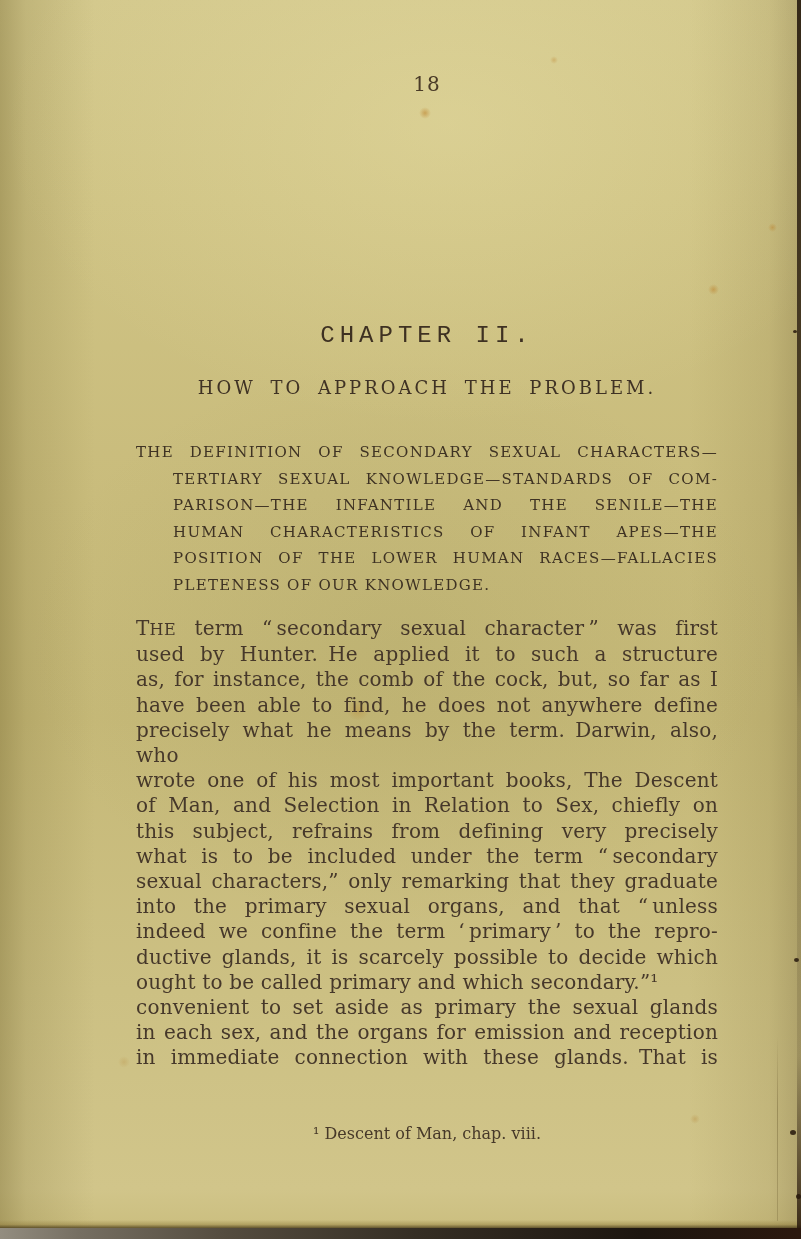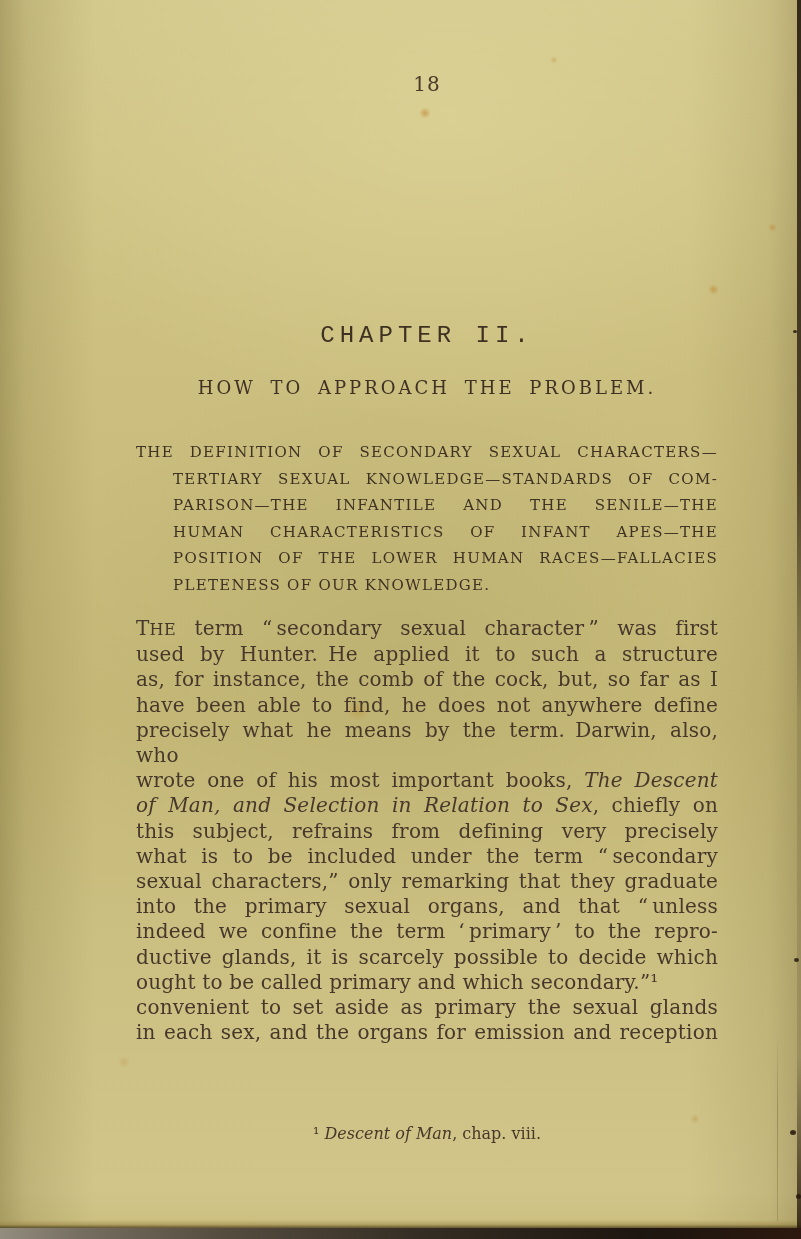--- a/index.html
+++ b/index.html
@@ -48,21 +48,21 @@
     font-size:15px;line-height:26.5px;letter-spacing:1.3px;color:#3e3223;margin-top:12px;}
   .sum-line{text-align:justify;text-align-last:justify;padding-left:37px;}
   .sum-line.first{padding-left:0;}
   .sum-line.no-just{text-align-last:left;}
 
   .bodytext{position:absolute;left:136px;width:582px;top:616px;
     font-size:20px;line-height:25.2px;letter-spacing:0.2px;color:#46382a;}
   .body-line{text-align:justify;text-align-last:justify;}
   .body-line.no-just{text-align-last:left;}
   .body-line.indent{padding-left:21px;}
-  .it{font-style:italic;}
+  .it{}
   .sc{font-size:0.8em;letter-spacing:0.5px;}
 
   .footnote{position:absolute;left:136px;width:582px;top:1090px;
     text-align:center;font-size:16px;color:#473929;margin-top:34px;}
 </style>
 </head>
 <body>
 
 <div class="paper"></div>
 
@@ -109,15 +109,16 @@
     <div class="body-line"><span class="it">of Man, and Selection in Relation to Sex</span><span>, chiefly on</span></div>
     <div class="body-line"><span>this subject, refrains from defining very precisely</span></div>
     <div class="body-line"><span>what is to be included under the term “ secondary</span></div>
     <div class="body-line"><span>sexual characters,” only remarking that they graduate</span></div>
     <div class="body-line"><span>into the primary sexual organs, and that “ unless</span></div>
     <div class="body-line"><span>indeed we confine the term ‘ primary ’ to the repro-</span></div>
     <div class="body-line"><span>ductive glands, it is scarcely possible to decide which</span></div>
     <div class="body-line no-just"><span>ought to be called primary and which secondary.”¹</span></div>
     <div class="body-line"><span>convenient to set aside as primary the sexual glands</span></div>
     <div class="body-line"><span>in each sex, and the organs for emission and reception</span></div>
+    <div class="body-line"><span>in immediate connection with these glands. That is</span></div>
   </div>
 
 <div class="footnote"><span>¹ </span><span class="it">Descent of Man</span><span>, chap. viii.</span></div>
 
 </body></html>

